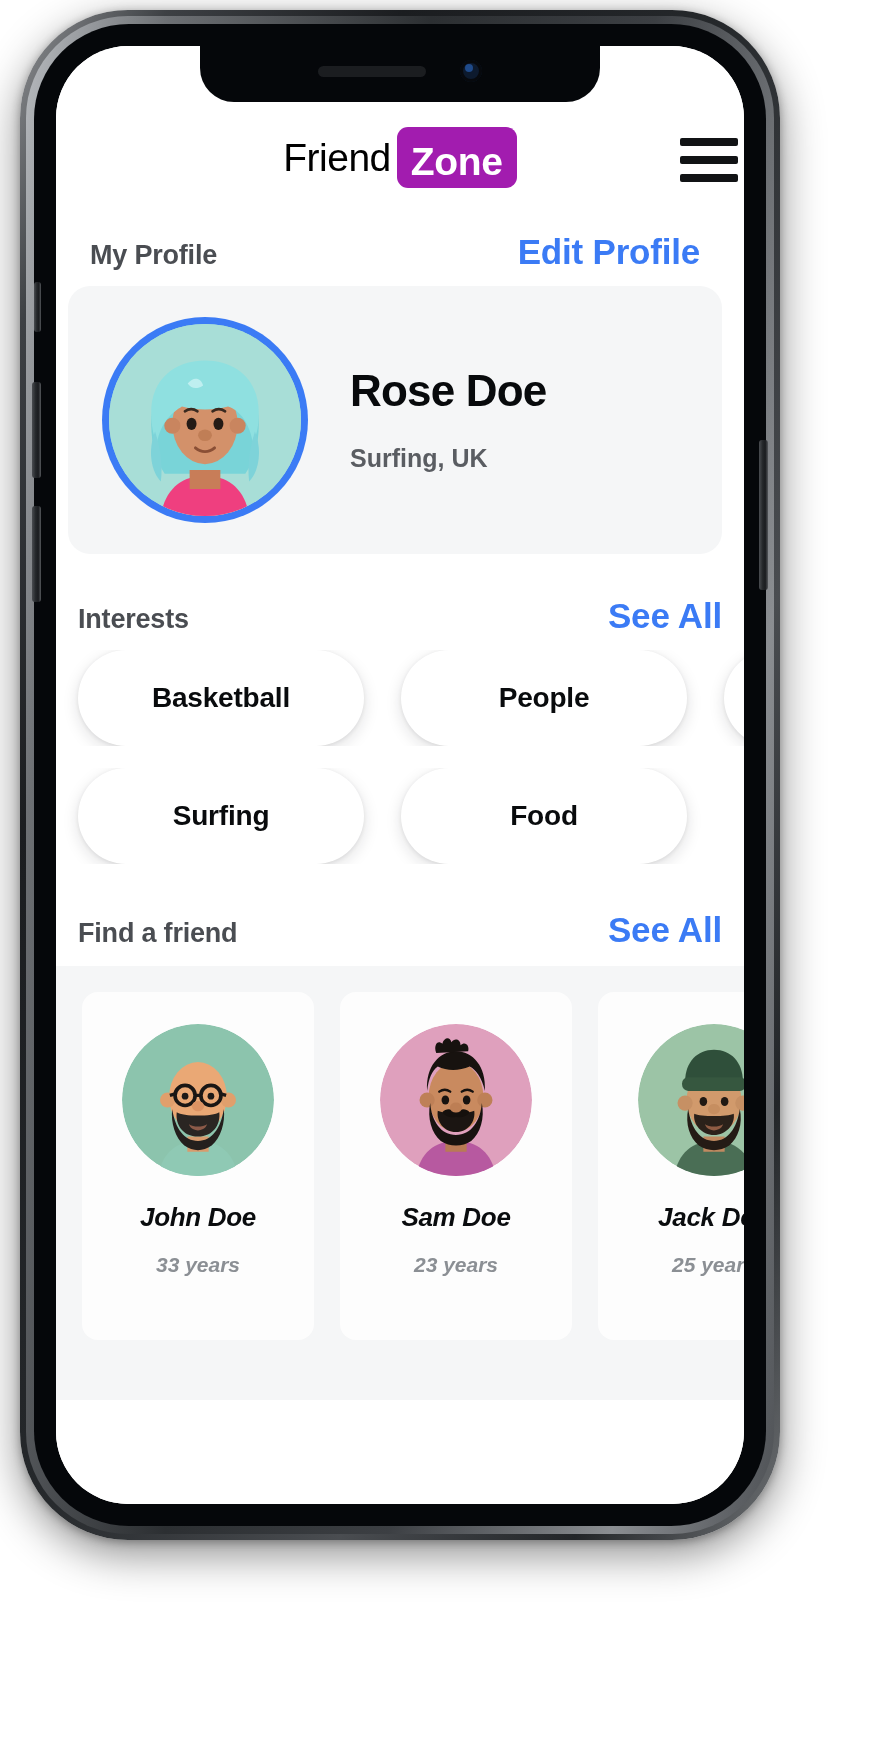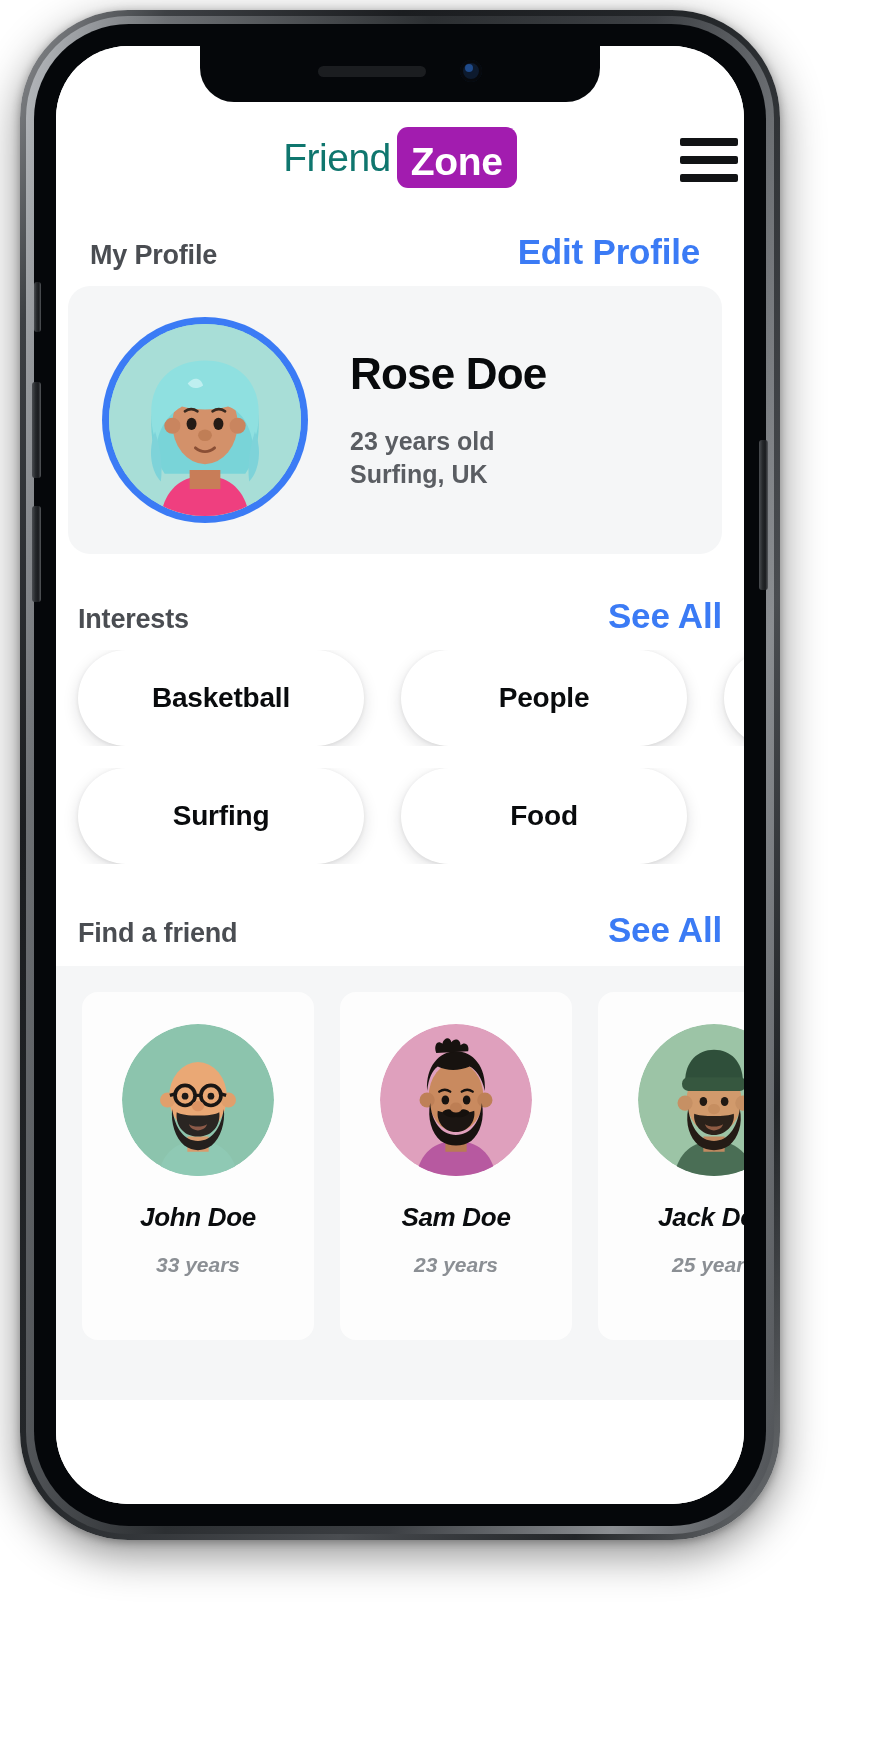--- a/index.html
+++ b/index.html
@@ -65,21 +65,21 @@
 
   
   .app { position: absolute; inset: 0; background: #ffffff; }
 
   .appbar {
     height: 160px; position: relative;
     display: flex; align-items: flex-end; justify-content: center;
     padding-bottom: 18px;
   }
   .logo { display: flex; align-items: center; gap: 6px; }
-  .logo-friend { font-size: 39px; font-weight: 400; color: #0f766e; letter-spacing: -0.5px; }
+  .logo-friend { font-size: 39px; font-weight: 400; color: #000000; letter-spacing: -0.5px; }
   .logo-zone {
     font-size: 39px; font-weight: 700; color: #ffffff; letter-spacing: -0.3px;
     background: #a21caf; border-radius: 11px; padding: 15px 14px 7px 14px; line-height: 1;
   }
   .menu-btn {
     position: absolute; right: 6px; bottom: 24px;
     width: 58px; height: 44px;
     display: flex; flex-direction: column; justify-content: space-between;
   }
   .menu-bar { height: 8px; width: 100%; background: #111315; border-radius: 2px; }
@@ -209,21 +209,20 @@
                   <path d="M53.9 45.5c2-1.4 4.6-1.4 6.6 0" stroke="#3a2a20" stroke-width="1.3" fill="none" stroke-linecap="round"></path>
 
                   <ellipse cx="50" cy="58" rx="3.6" ry="3" fill="#c07e56"></ellipse>
 
                   <path d="M45 64.5c3 2.6 7 2.6 10 0" stroke="#8a4f35" stroke-width="1.5" fill="none" stroke-linecap="round"></path>
                 </svg>
               </div>
             </div>
             <div class="profile-meta">
               <span class="profile-name">Rose Doe</span>
-              <span class="profile-sub">23 years old</span>
               <span class="profile-sub">Surfing, UK</span>
             </div>
           </div>
         </div>
 
         <div class="interests-wrap">
           <div class="section-head">
             <span class="section-title">Interests</span>
             <span class="section-link">See All</span>
           </div>

